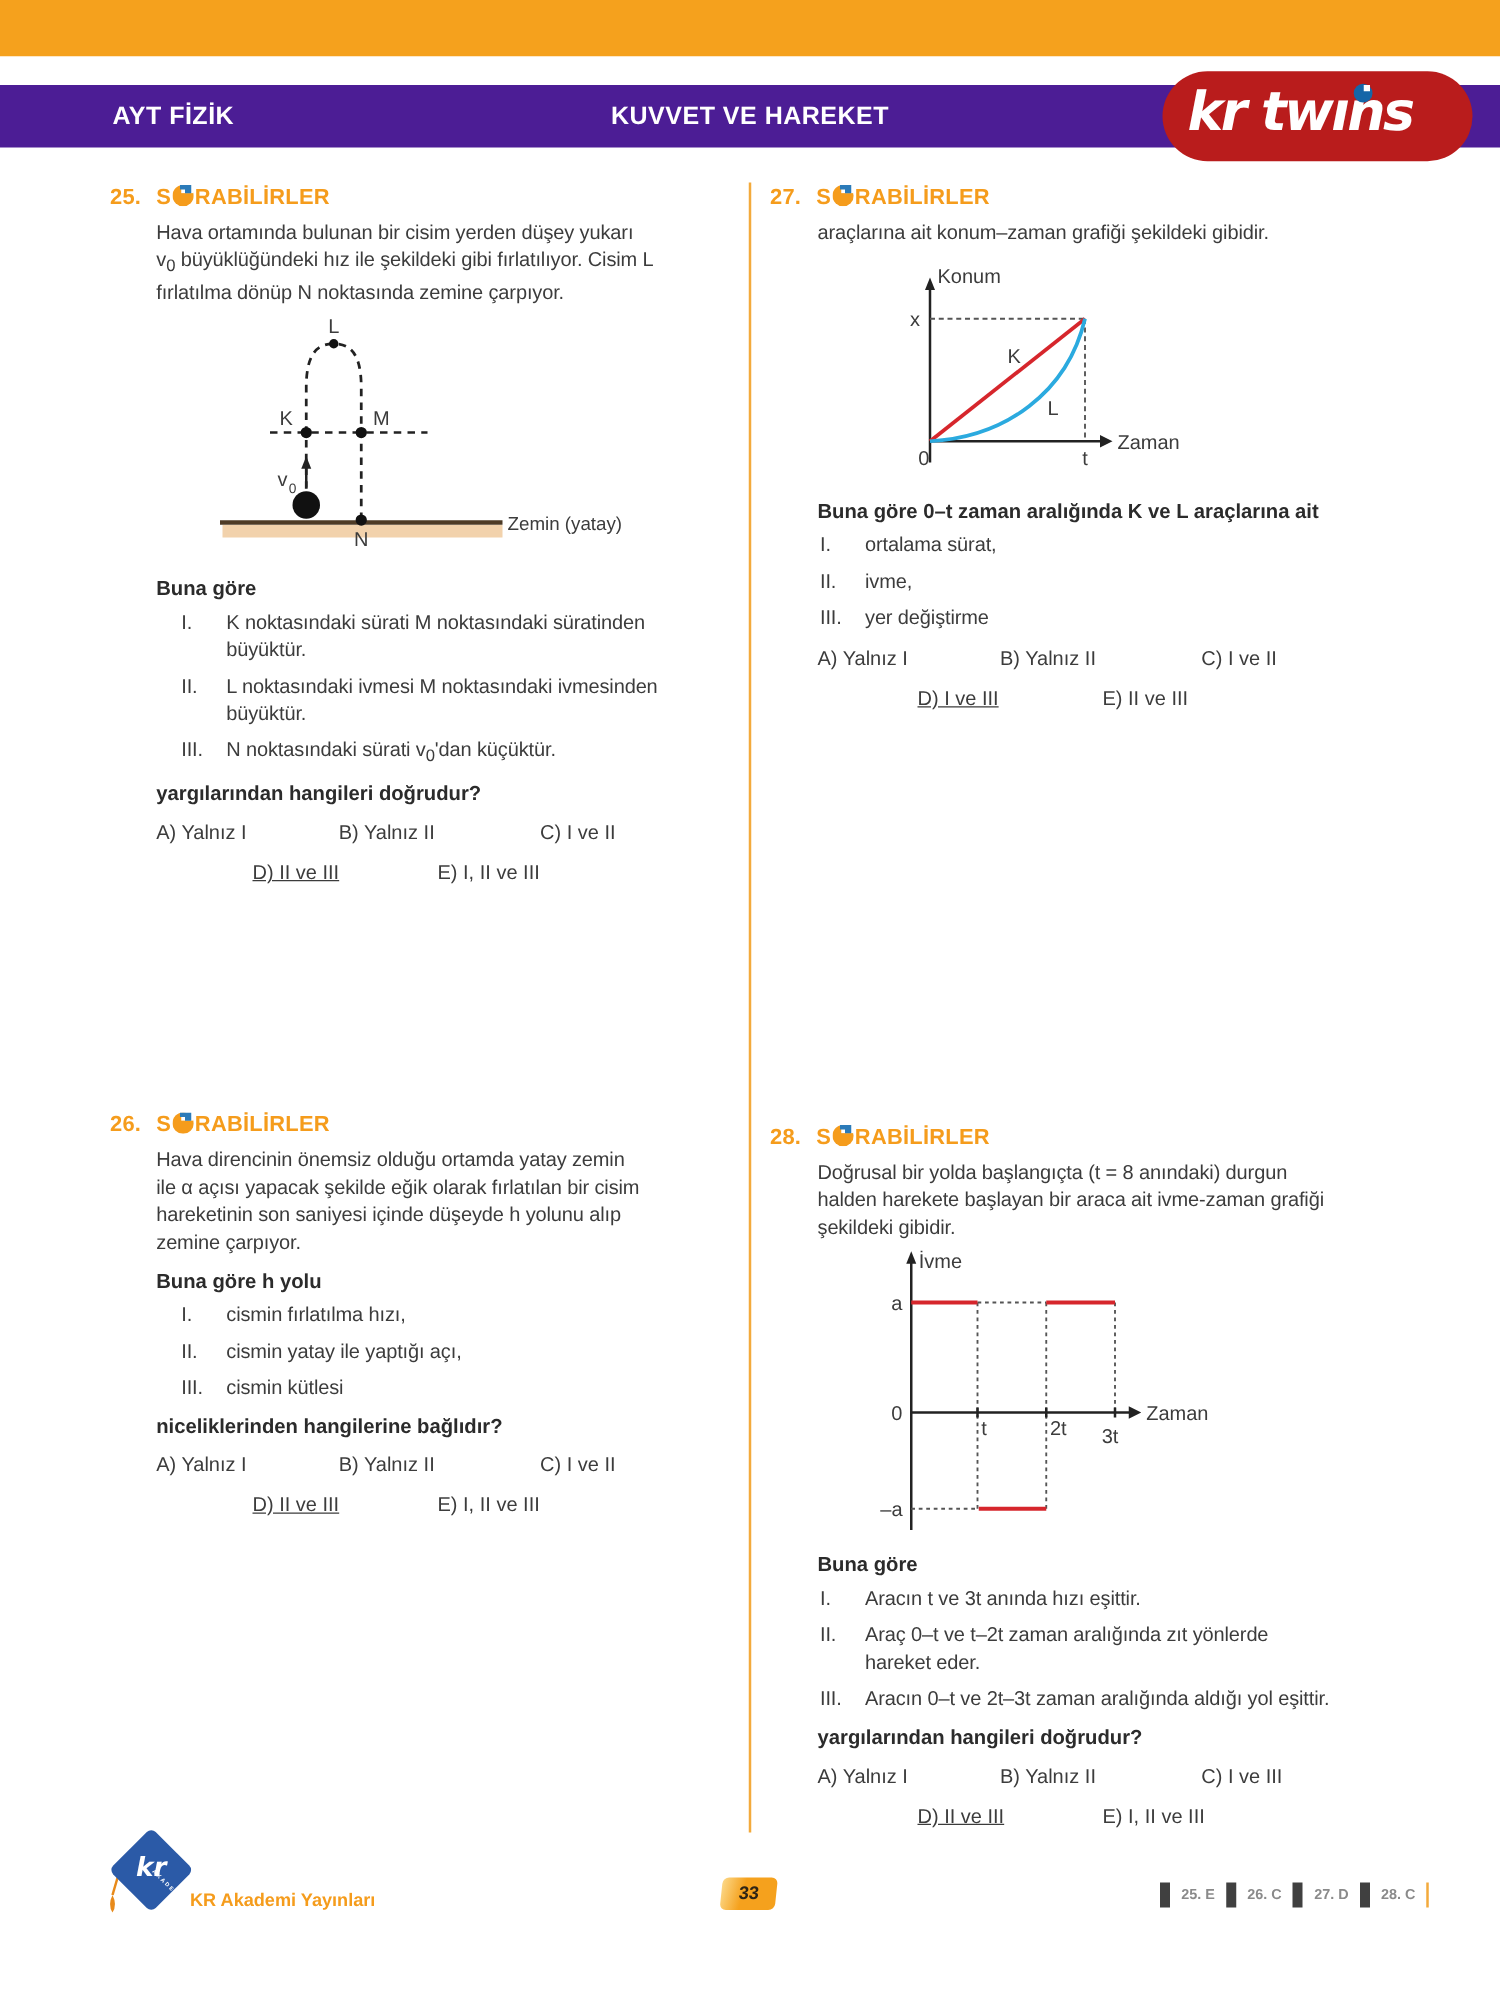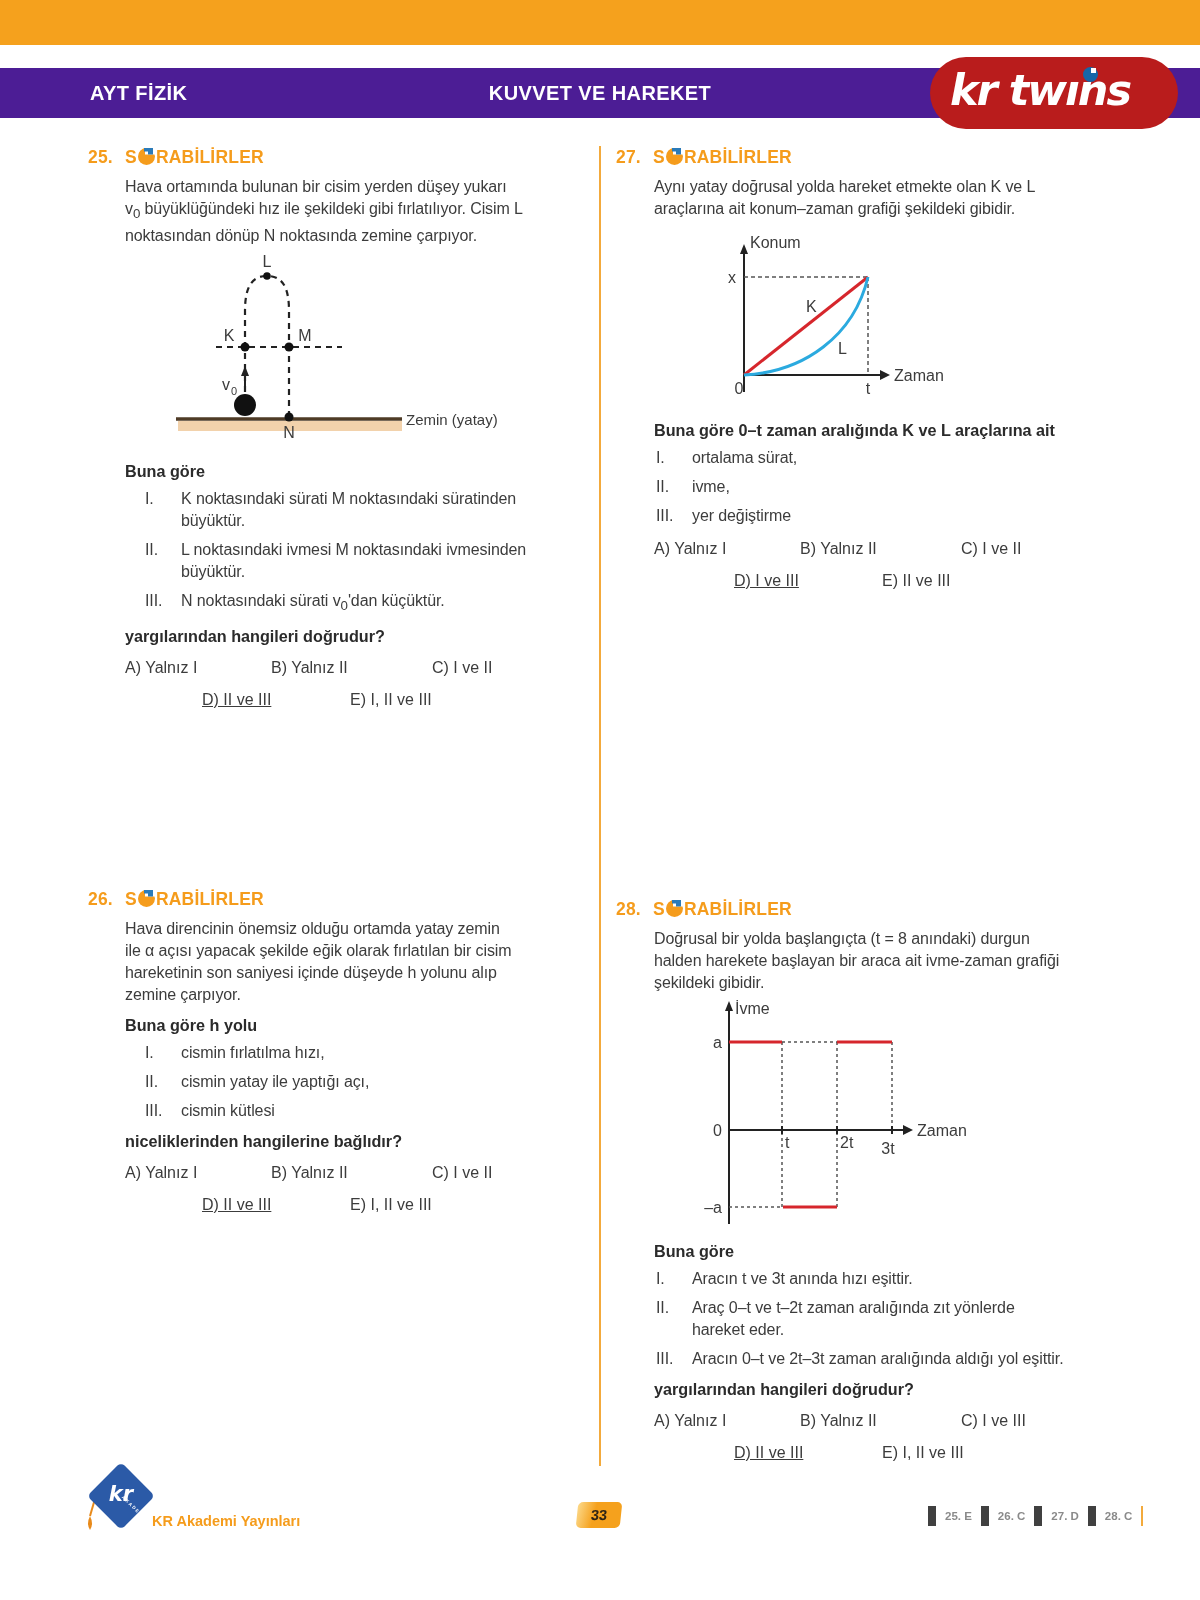--- a/index.html
+++ b/index.html
@@ -96,21 +96,21 @@
           <circle cx="8.5" cy="8.5" r="8.5" fill="#F59C1C"></circle>
           <rect x="7" y="0" width="10" height="6.5" fill="#ffffff"></rect>
           <path d="M6 0 h9 v6.5 h-5 v-3 h-4 z" fill="#2B7BB9"></path>
         </svg>
         <span>RABİLİRLER</span>
       </span>
     </div>
     <div class="intro">
       <span class="ln">Hava ortamında bulunan bir cisim yerden düşey yukarı</span>
       <span class="ln"><span>v</span><sub>0</sub><span> büyüklüğündeki hız ile şekildeki gibi fırlatılıyor. Cisim L</span></span>
-      <span class="ln">noktasından dönüp N noktasında zemine çarpıyor.</span>
+      <span class="ln">fırlatılma dönüp N noktasında zemine çarpıyor.</span>
     </div>
     <svg class="diagram" width="350" height="195" viewBox="0 0 350 195">
       <rect x="8" y="168" width="224" height="10" fill="#F2D2AC"></rect>
       <line x1="6" y1="166" x2="232" y2="166" stroke="#4E3B26" stroke-width="3.5"></line>
       <path d="M75,150 L75,58 C75,32 83,23 97,23 C111,23 119,32 119,58 L119,164" fill="none" stroke="#222" stroke-width="2.2" stroke-dasharray="6 5"></path>
       <line x1="46" y1="94" x2="172" y2="94" stroke="#222" stroke-width="2" stroke-dasharray="6 5"></line>
       <circle cx="97" cy="23" r="3.8" fill="#111"></circle>
       <circle cx="75" cy="94" r="4.5" fill="#111"></circle>
       <circle cx="119" cy="94" r="4.5" fill="#111"></circle>
       <circle cx="119" cy="164" r="4.5" fill="#111"></circle>
@@ -207,21 +207,20 @@
         <span>S</span>
         <svg class="oicon" width="17" height="17" viewBox="0 0 17 17">
           <circle cx="8.5" cy="8.5" r="8.5" fill="#F59C1C"></circle>
           <rect x="7" y="0" width="10" height="6.5" fill="#ffffff"></rect>
           <path d="M6 0 h9 v6.5 h-5 v-3 h-4 z" fill="#2B7BB9"></path>
         </svg>
         <span>RABİLİRLER</span>
       </span>
     </div>
     <div class="intro">
-      <span class="ln">Aynı yatay doğrusal yolda hareket etmekte olan K ve L</span>
       <span class="ln">araçlarına ait konum–zaman grafiği şekildeki gibidir.</span>
     </div>
     <svg class="graph27" width="310" height="175" viewBox="0 0 310 175">
       <line x1="28" y1="160" x2="28" y2="20" stroke="#222" stroke-width="2"></line>
       <polygon points="28,12 24,22 32,22" fill="#222"></polygon>
       <line x1="28" y1="143" x2="165" y2="143" stroke="#222" stroke-width="2"></line>
       <polygon points="174,143 164,138 164,148" fill="#222"></polygon>
       <line x1="28" y1="45" x2="152" y2="45" stroke="#555" stroke-width="1.5" stroke-dasharray="4 3"></line>
       <line x1="152" y1="45" x2="152" y2="143" stroke="#555" stroke-width="1.5" stroke-dasharray="4 3"></line>
       <line x1="28" y1="143" x2="152" y2="45" stroke="#D6262C" stroke-width="3"></line>

